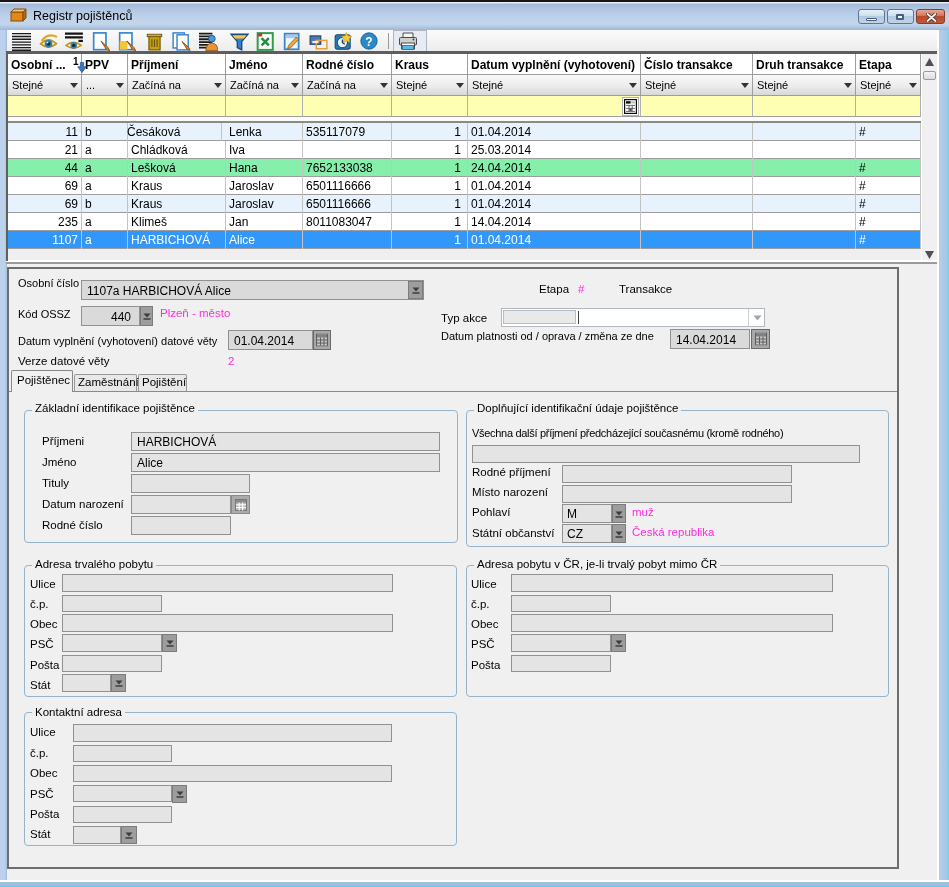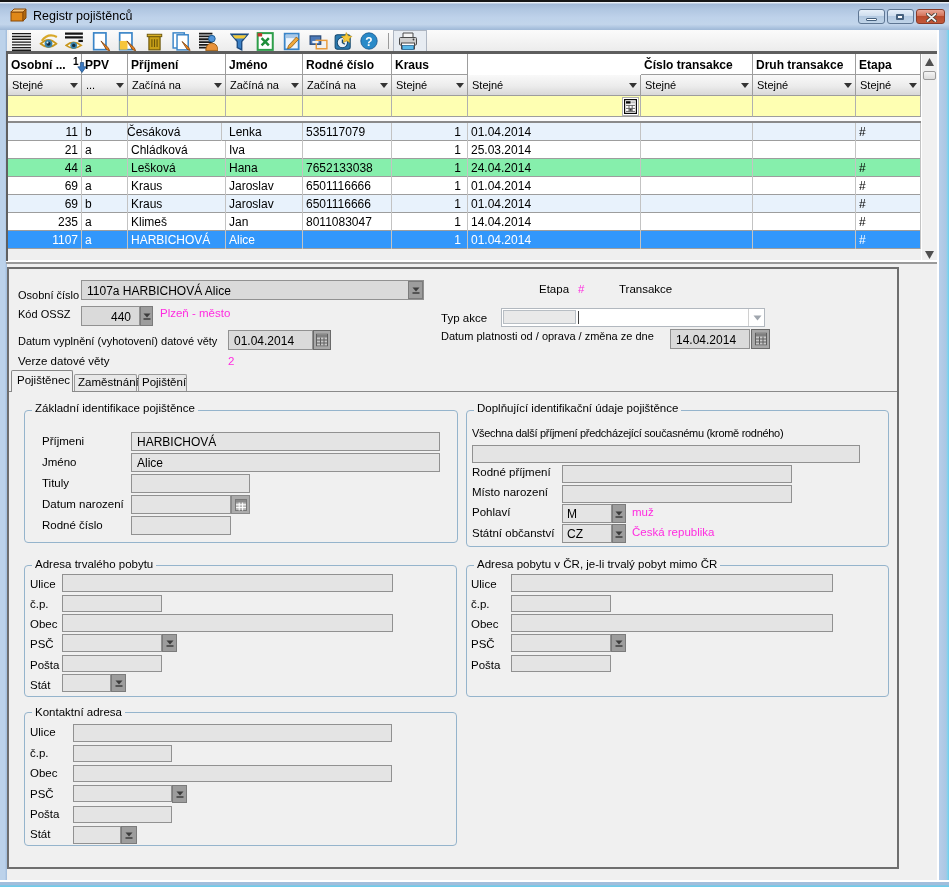--- a/index.html
+++ b/index.html
@@ -171,20 +171,21 @@
 </svg>
 
 <div id="grid">
 
   <div class="hcell" style="left:0;width:74px">Osobní ...</div>
   <div class="hcell" style="left:74px;width:46px">PPV</div>
   <div class="hcell" style="left:120px;width:98px">Příjmení</div>
   <div class="hcell" style="left:218px;width:77px">Jméno</div>
   <div class="hcell" style="left:295px;width:89px">Rodné číslo</div>
   <div class="hcell" style="left:384px;width:76px">Kraus</div>
+  <div class="hcell" style="left:460px;width:173px">Datum vyplnění (vyhotovení)</div>
   <div class="hcell" style="left:633px;width:112px">Číslo transakce</div>
   <div class="hcell" style="left:745px;width:103px">Druh transakce</div>
   <div class="hcell" style="left:848px;width:65px">Etapa</div>
   <div class="abs" style="left:65px;top:2px;font-size:10px;font-weight:bold">1</div>
   <svg class="abs" style="left:69px;top:8px" width="10" height="11" viewBox="0 0 10 11">
       <path d="M5 10.5 L0.8 4.8 H3.4 V0.5 H6.6 V4.8 H9.2 Z" fill="#3a78c0" stroke="#1a4a80" stroke-width="0.7"></path>
     </svg>
 
   <div class="fcell" style="left:0;width:74px">Stejné<span class="arr"></span></div>
   <div class="fcell" style="left:74px;width:46px">...<span class="arr"></span></div>
@@ -318,21 +319,21 @@
         <path d="M4.5 8 L9 0 H0 Z" fill="#505050"></path>
       </svg>
   </div>
 </div>
 
 <div class="abs" style="left:6px;top:261px;width:931px;height:1px;background:#ffffff"></div>
 <div class="abs" style="left:6px;top:262px;width:931px;height:1.5px;background:#9a9a9a"></div>
 
 <div class="abs" id="panel" style="left:7px;top:267px;width:892px;height:602px;border:2px solid #6e6e6e;background:#f0f0f0"></div>
 
-<div class="lbl sm2" style="left:18px;top:291px">Osobní číslo</div>
+<div class="lbl sm2" style="left:18px;top:279px">Osobní číslo</div>
 <div class="fld" style="left:81px;top:280px;width:343px;height:20px;font-size:12px;padding:3px 0 0 5px;background:#dadada">1107a HARBICHOVÁ Alice</div>
 <div class="spinbtn" style="left:408px;top:281px;width:15px;height:18px">
     <svg width="9" height="9" viewBox="0 0 9 9">
       <path d="M4.5 6 L1 2 H8 Z" fill="#3c3c3c"></path>
       <path d="M1 7.5 h7" stroke="#3c3c3c" stroke-width="1.4"></path>
     </svg>
   </div>
 
 <div class="lbl sm2" style="left:18px;top:310px">Kód OSSZ</div>
 <div class="fld" style="left:81px;top:306px;width:59px;height:20px;font-size:12px;padding:3px 8px 0 0;text-align:right;background:#dadada">440</div>

